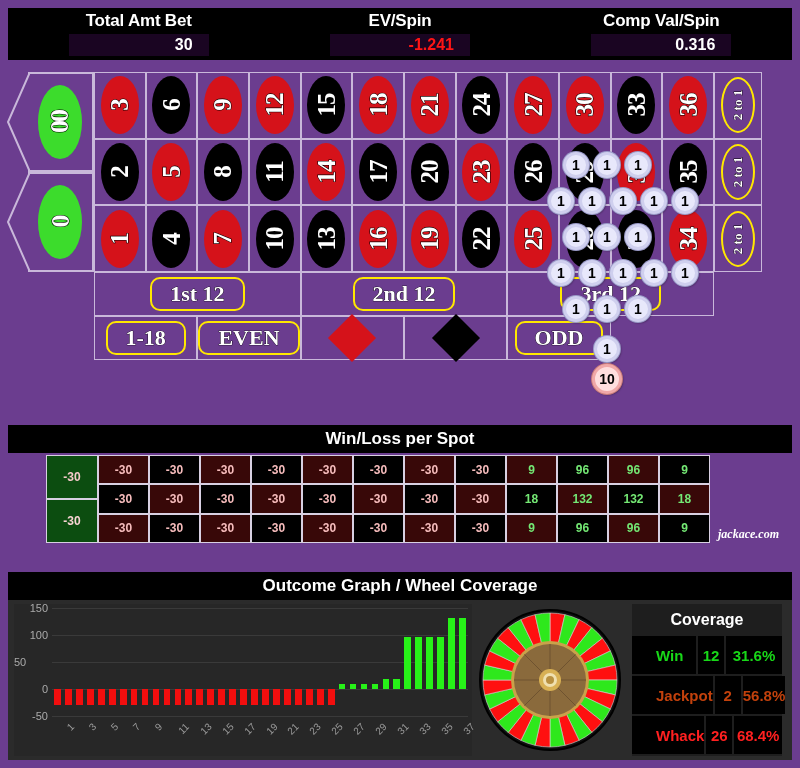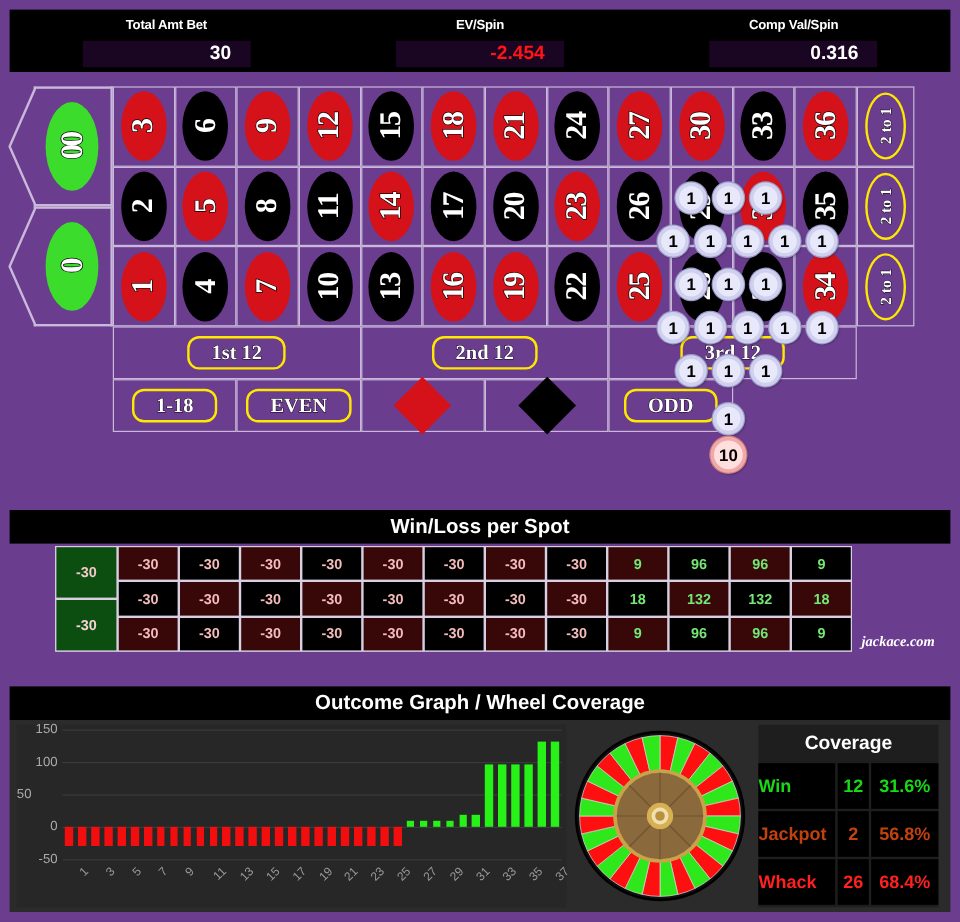--- a/index.html
+++ b/index.html
@@ -11,21 +11,21 @@
   }
   body { position: relative; }
 
   
   .stats-bar {
     position: absolute; left: 8px; top: 8px; width: 784px; height: 52px;
     background: #000; display: flex; align-items: stretch;
   }
   .stat-cell { flex: 1; display: flex; flex-direction: column; align-items: center; }
   .stat-label {
-    color: #fff; font-size: 11px; font-weight: bold; line-height: 26px;
+    color: #fff; font-size: 17px; font-weight: bold; line-height: 26px;
     letter-spacing: -0.2px; white-space: nowrap;
   }
   .stat-valuebox {
     width: 140px; height: 22px; background: #1a0522;
     display: flex; align-items: center; justify-content: flex-end;
     padding-right: 16px;
   }
   .stat-value { font-size: 16px; font-weight: bold; line-height: 20px; }
   .val-white { color: #ffffff; }
   .val-red { color: #ff1515; }
@@ -119,21 +119,21 @@
   .dozen-cell {
     border: 1px solid #c9b8da;
     display: flex; align-items: center; justify-content: center;
   }
   .pill {
     border: 2px solid #ffe800; border-radius: 10px;
     padding: 2px 18px;
     display: flex; align-items: center; justify-content: center;
   }
   .pill-txt {
-    color: #ffffff; font-weight: bold; font-size: 17px;
+    color: #ffffff; font-weight: bold; font-size: 22px;
     font-family: "Liberation Serif", serif;
     -webkit-text-stroke: 0.7px #000; paint-order: stroke fill;
     white-space: nowrap;
   }
 
   
   .outside-row {
     position: absolute; left: 94px; top: 252px; width: 620px; height: 44px;
     display: grid; grid-template-columns: repeat(6, 1fr);
   }
@@ -254,41 +254,41 @@
   }
   .cov-head {
     height: 32px; color: #fff; font-size: 16px; font-weight: bold;
     display: flex; align-items: center; justify-content: center;
   }
   .cov-row { flex: 1; display: flex; gap: 2px; margin-bottom: 2px; }
   .cov-c {
     background: #000; display: flex; align-items: center;
     font-size: 15px; font-weight: bold;
   }
-  .cov-c.c-name { flex: 0 0 64px; justify-content: flex-start; padding-left: 0; }
+  .cov-c.c-name { flex: 0 0 64px; justify-content: flex-start; padding-left: 24px; }
   .cov-c.c-num { flex: 0 0 26px; justify-content: center; }
   .cov-c.c-pct { flex: 1; justify-content: center; }
   .cov-win { color: #18d818; }
   .cov-jack { color: #c2410c; }
   .cov-whack { color: #ff2020; }
 </style>
 </head>
 <body>
 
 <div class="stats-bar">
   <div class="stat-cell">
     <div class="stat-label">Total Amt Bet</div>
     <div class="stat-valuebox">
       <span class="stat-value val-white">30</span>
     </div>
   </div>
   <div class="stat-cell">
     <div class="stat-label">EV/Spin</div>
     <div class="stat-valuebox">
-      <span class="stat-value val-red">-2.454</span>
+      <span class="stat-value val-red">-1.241</span>
     </div>
   </div>
   <div class="stat-cell">
     <div class="stat-label">Comp Val/Spin</div>
     <div class="stat-valuebox">
       <span class="stat-value val-white">0.316</span>
     </div>
   </div>
 </div>
 

